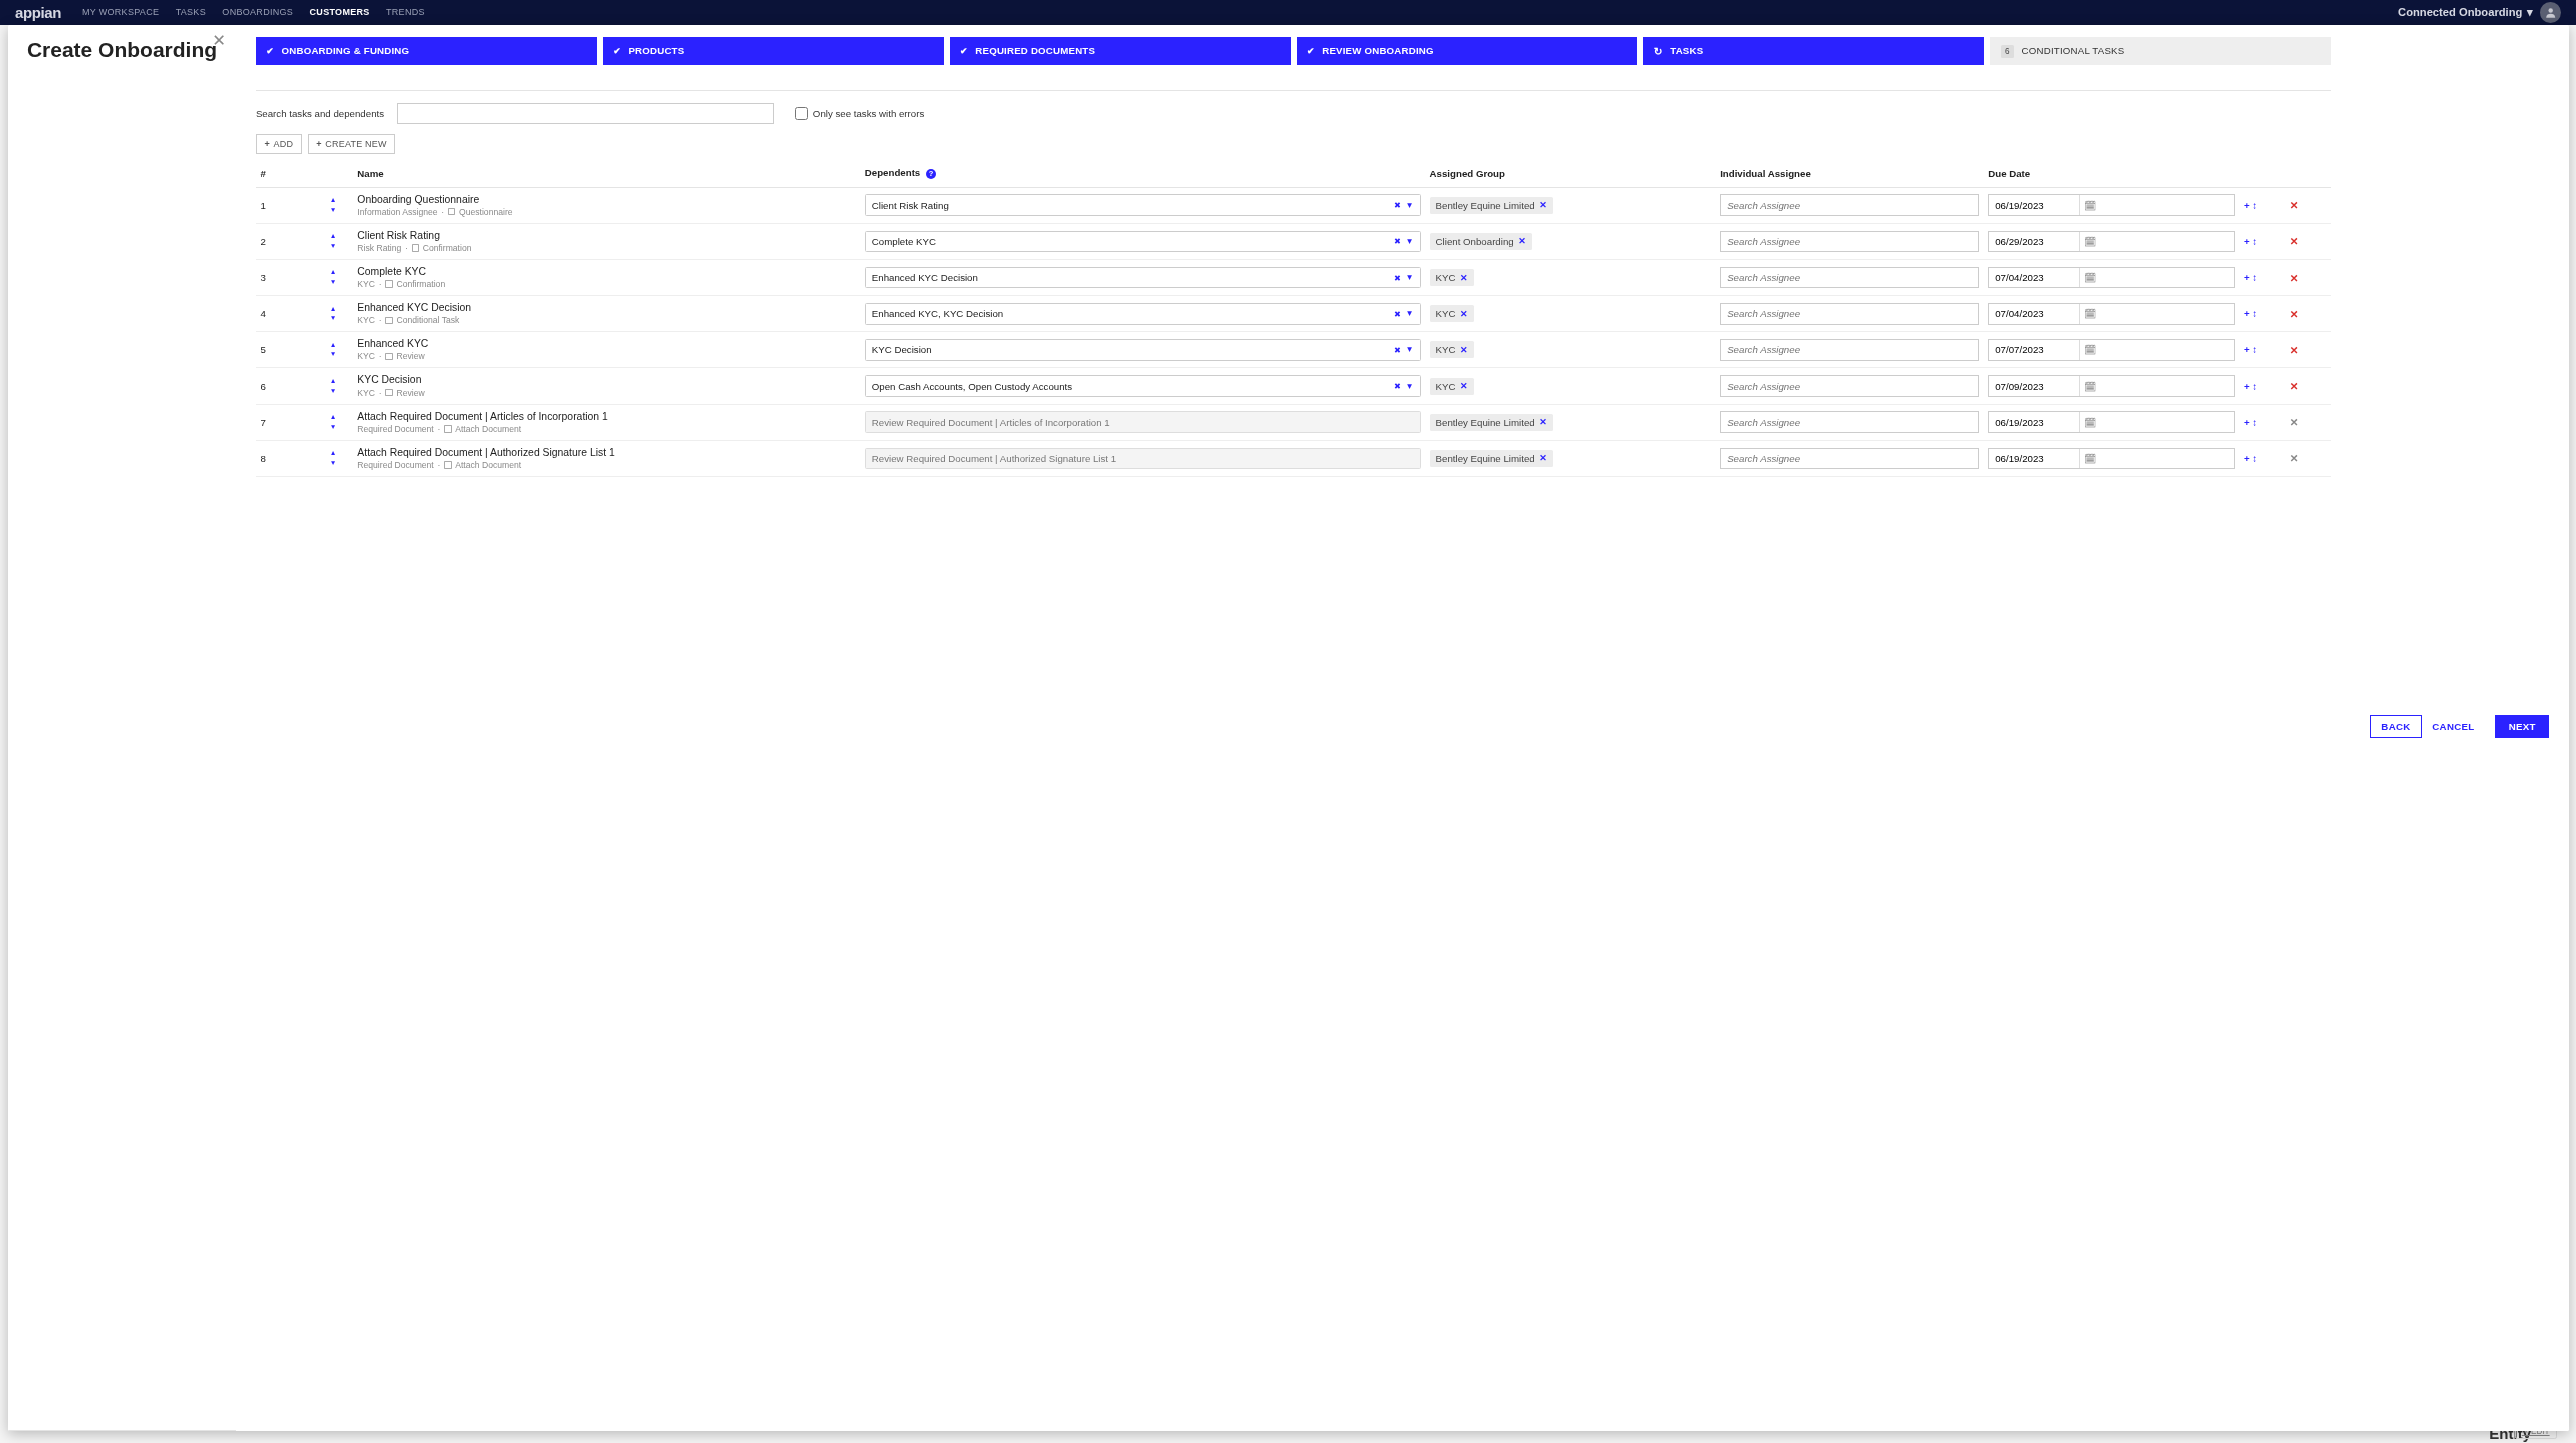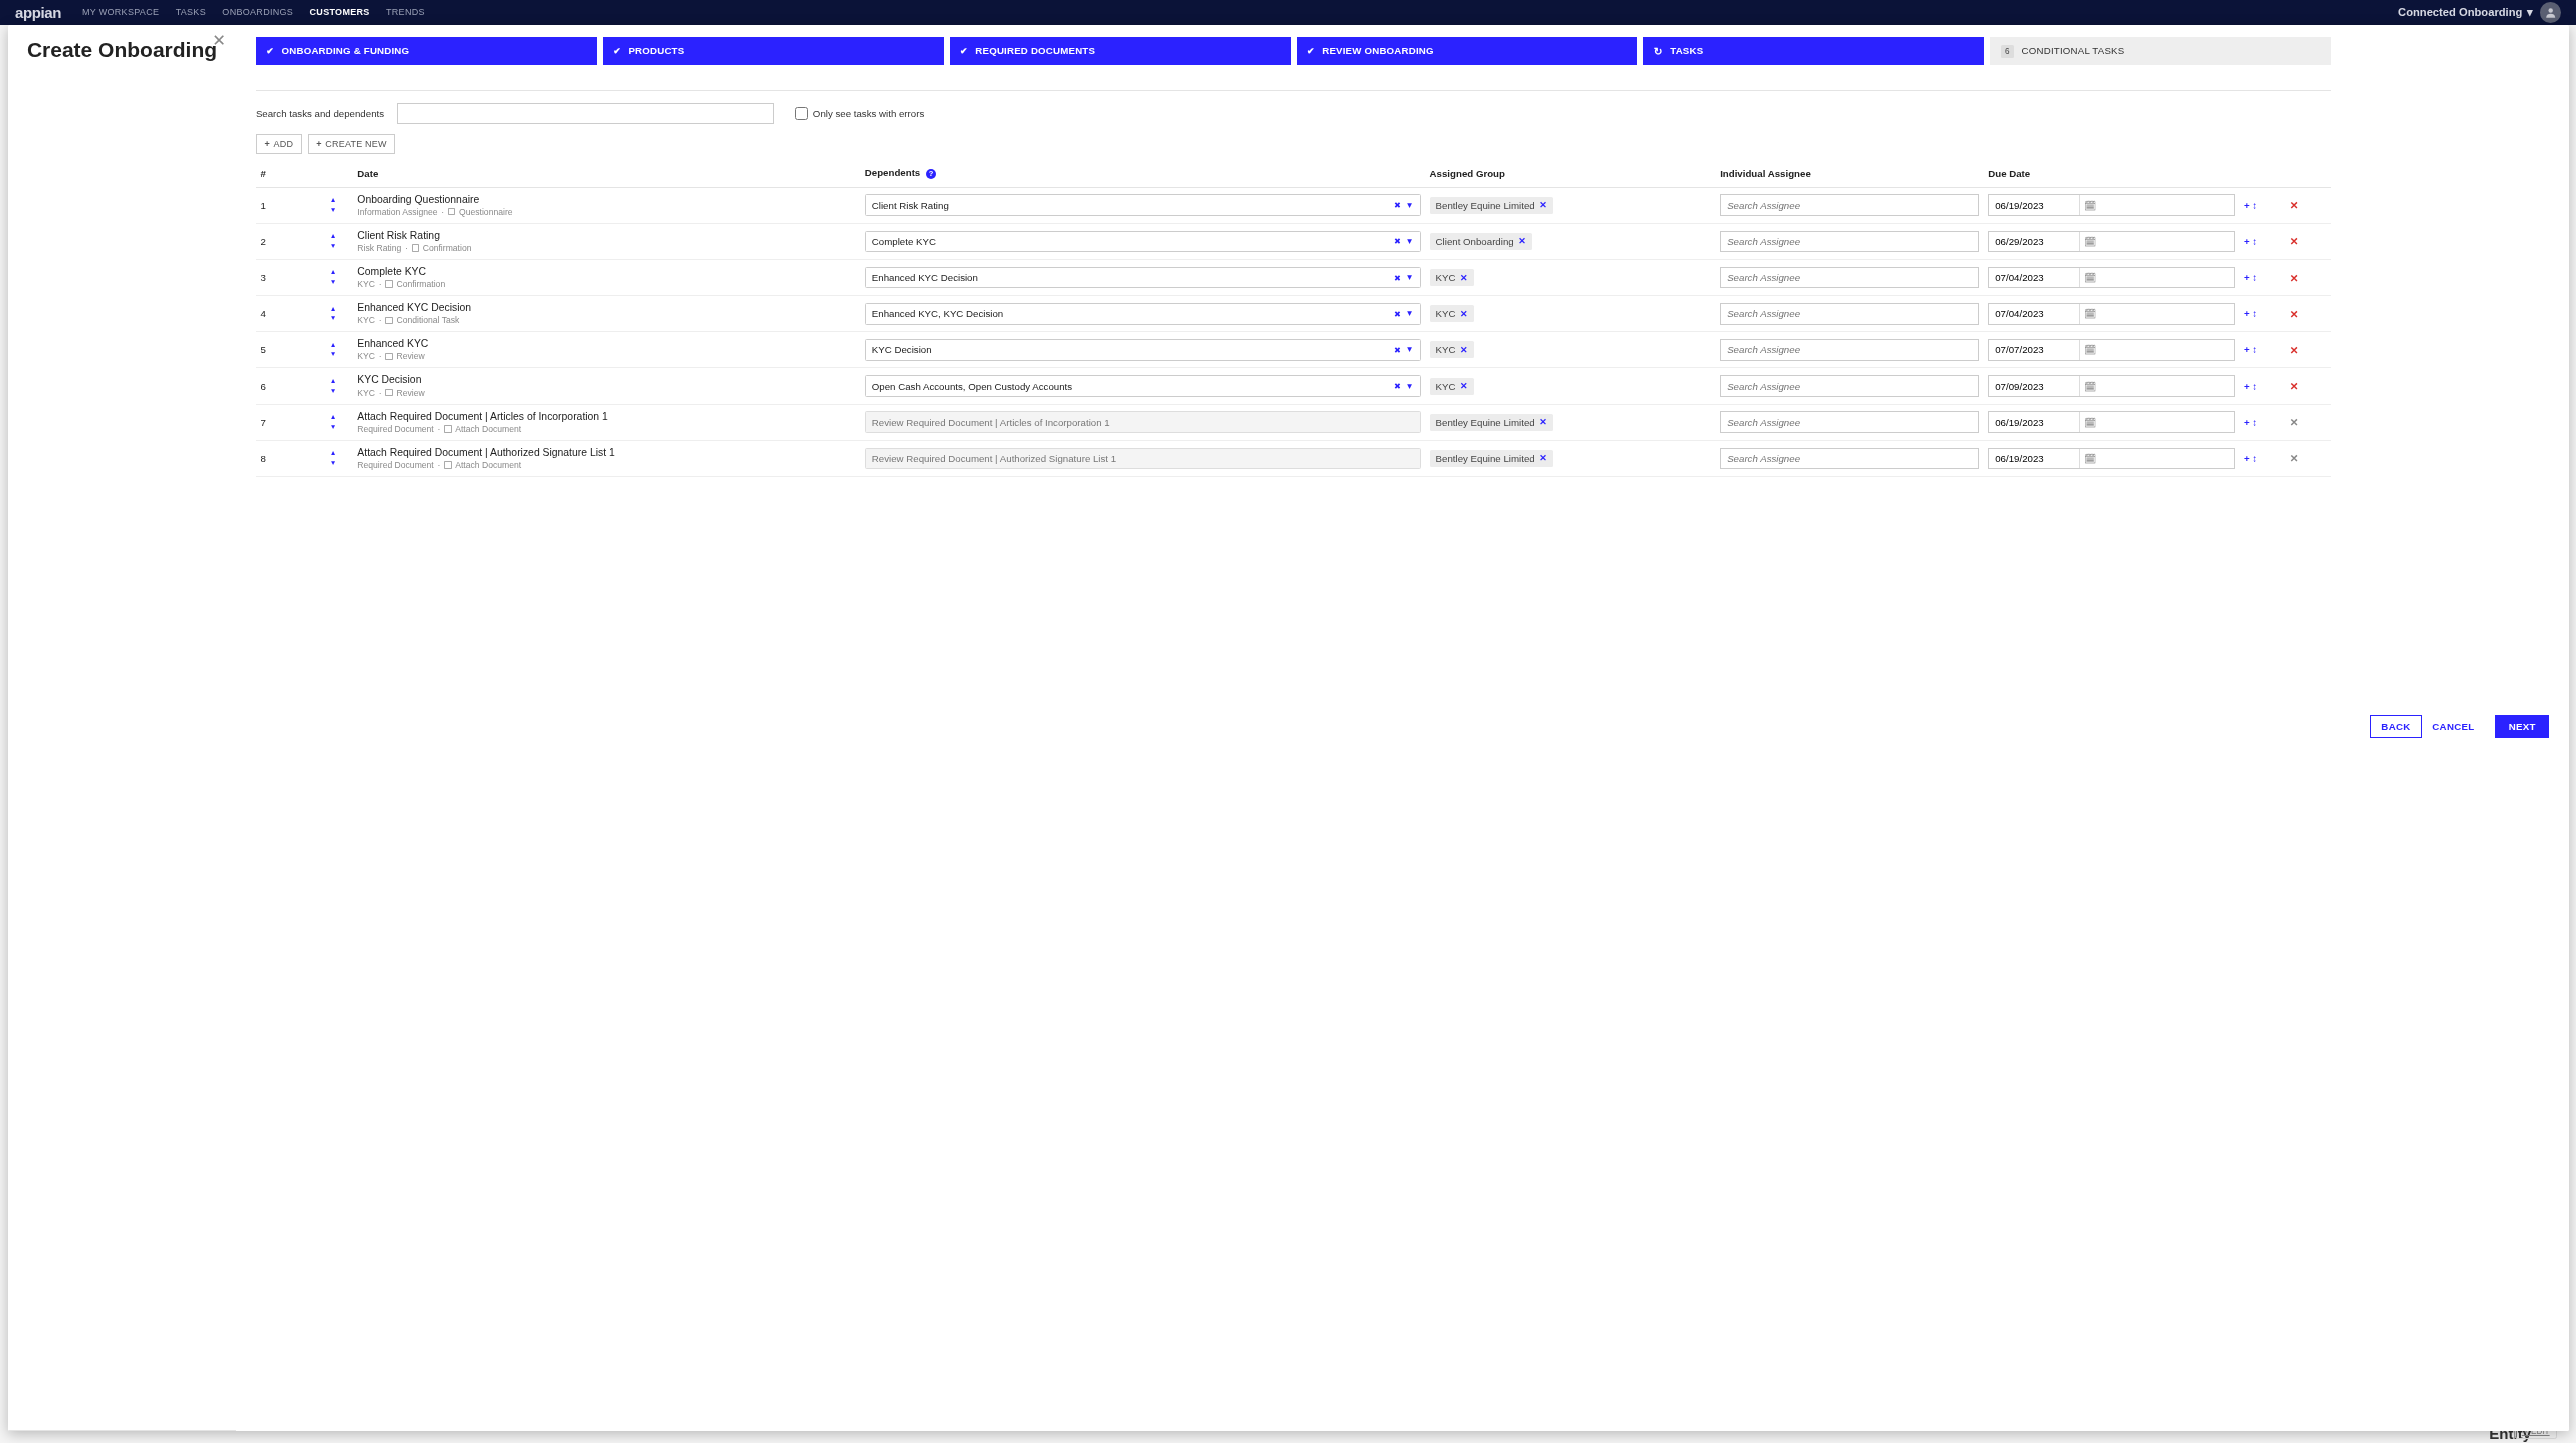--- a/index.html
+++ b/index.html
@@ -172,21 +172,21 @@
           <span class="plus"></span>
           <span>CREATE NEW</span>
         </button>
     </div>
 
     <table class="task-table">
       <thead>
         <tr>
           <th class="col-num">#</th>
           <th class="col-sort"></th>
-          <th class="col-name">Date</th>
+          <th class="col-name">Name</th>
           <th class="col-dep">
             <span>Dependents</span>
             <span class="help-icon">?</span>
           </th>
           <th class="col-grp">Assigned Group</th>
           <th class="col-assn">Individual Assignee</th>
           <th class="col-due">Due Date</th>
           <th class="col-act1"></th>
           <th class="col-act2"></th>
         </tr>

